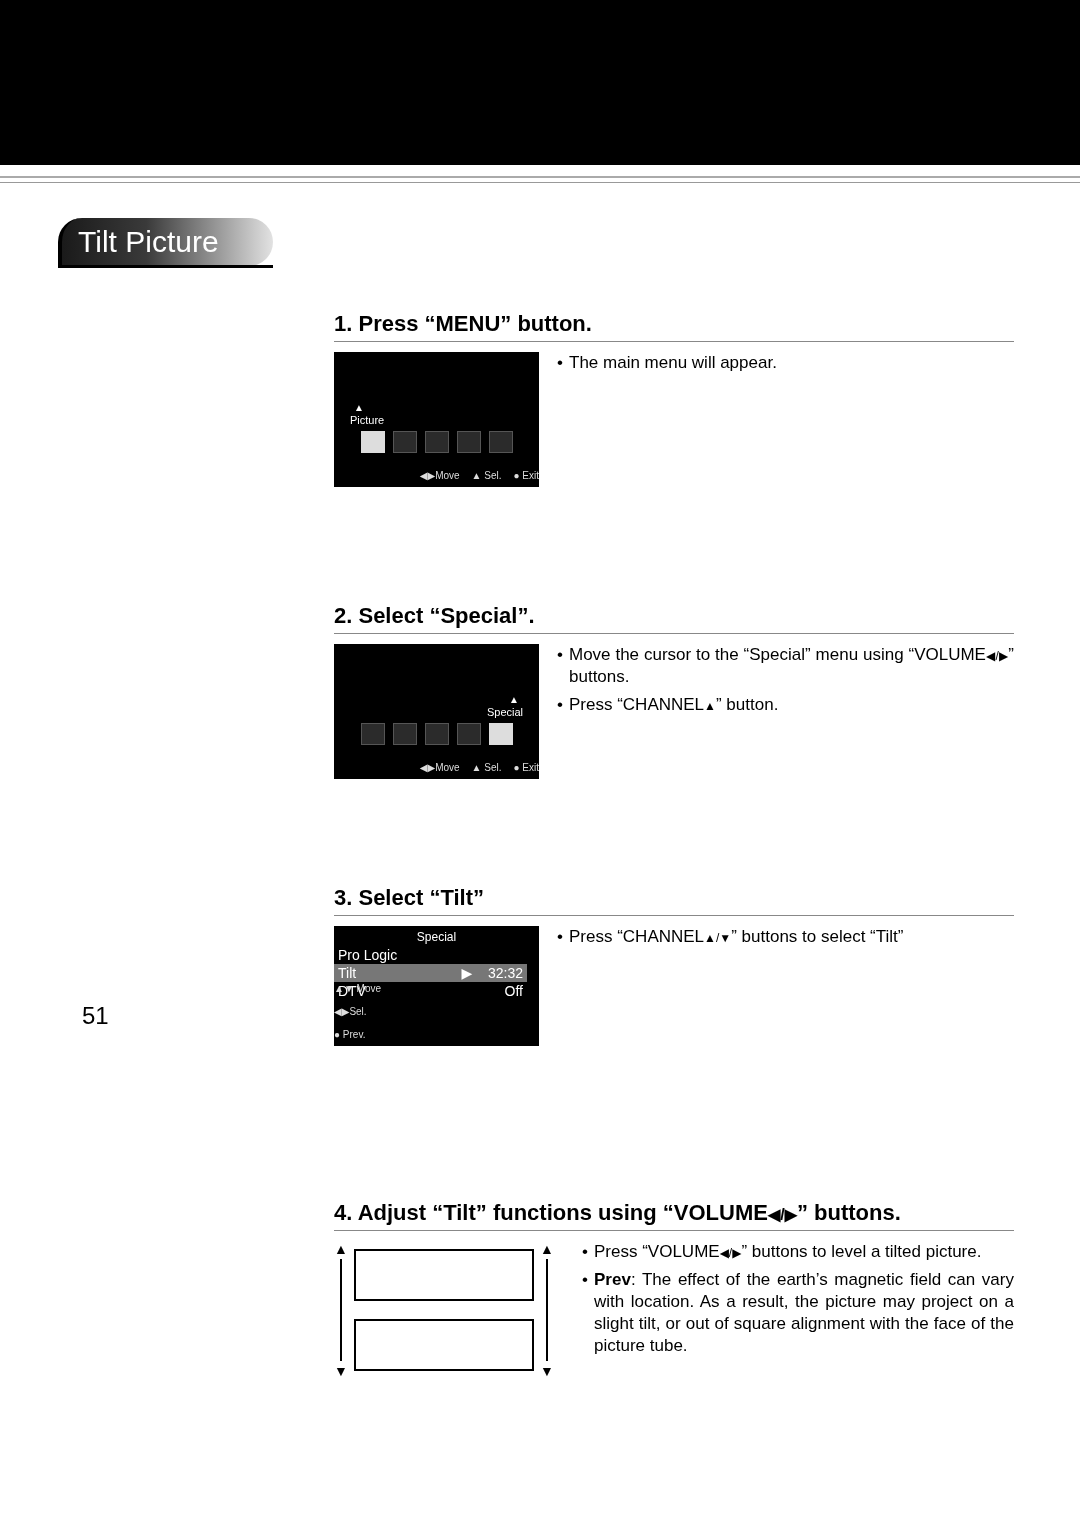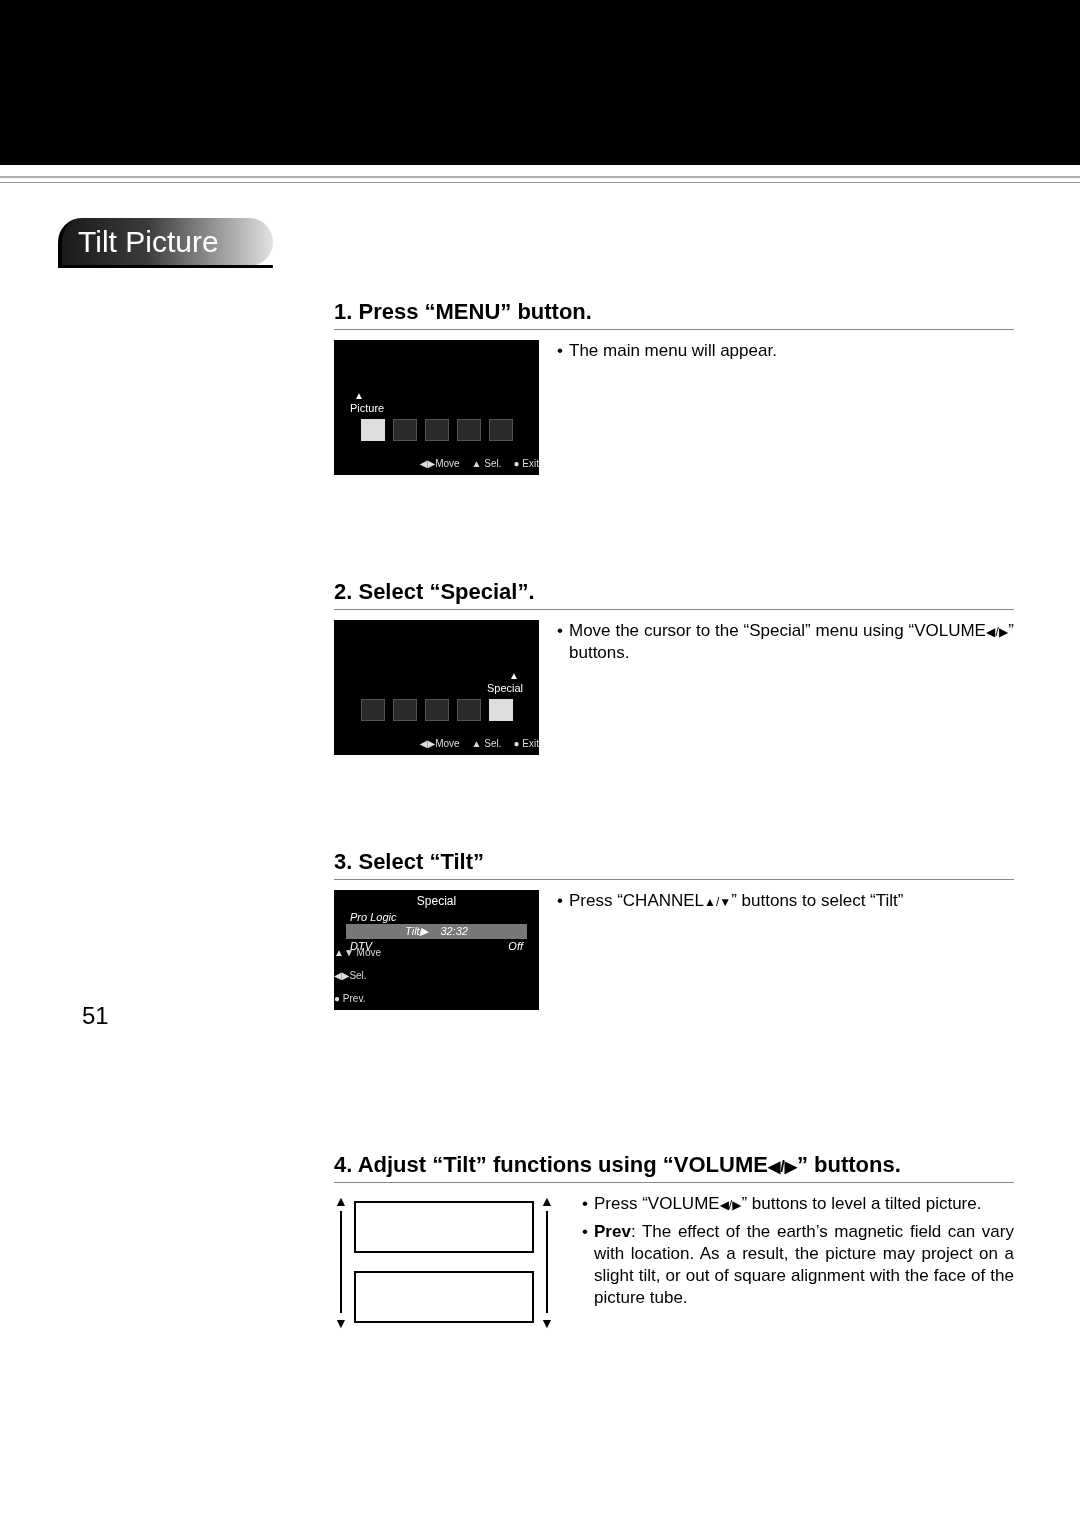--- a/index.html
+++ b/index.html
@@ -52,21 +52,21 @@
   
   .content {
     position: absolute;
     left: 334px; top: 275px;
     width: 680px;
   }
 
   .step-heading {
     font-size: 22px;
     font-weight: bold;
-    margin-top: 24px;
+    margin-top: 36px;
     margin-bottom: 4px;
     color: #000;
   }
   .step-heading .tri { font-size: 16px; }
   .step-rule {
     height: 1px;
     width: 680px;
     background: #888;
     margin-bottom: 10px;
   }
@@ -130,31 +130,30 @@
   }
   
   .scrn.sub {
     height: 120px;
   }
   .scrn.sub .title {
     position:absolute; top:4px; left:0; right:0;
     text-align:center; font-size:12px;
   }
   .scrn.sub .rows {
-    position:absolute; top:20px; left:12px; right:12px;
-    font-size:11px; color:#fff;font-style:italic;
+    position:absolute; top:20px; left:0; right:12px;
+    font-size:14px; color:#fff;
   }
   .scrn.sub .row {
     display:flex; justify-content:space-between;
     padding:1px 4px;
   }
   .scrn.sub .row.hl {
     background:#777;
     color:#fff;
-    justify-content:center;
   }
   .scrn.sub .nav { bottom:6px;flex-direction:column; }
 
   
   .tilt-diagram {
     width: 230px;
     height: 138px;
     position: relative;
   }
   .tilt-diagram .rect {
@@ -255,20 +254,21 @@
         </div>
         <div class="nav">
           <span><span>◀▶</span><span>Move</span></span>
           <span><span>▲</span> <span>Sel.</span></span>
           <span><span>●</span> <span>Exit</span></span>
         </div>
       </div>
       <div class="notes">
         <ul>
           <li><span>Move the cursor to the “Special” menu using “VOLUME</span><span class="tri">◀/▶</span><span>” buttons.</span></li>
+          <li><span>Press “CHANNEL</span><span class="tri">▲</span><span>” button.</span></li>
         </ul>
       </div>
     </div>
 
     <div style="height:70px"></div>
     <div class="step-heading">3. Select “Tilt”</div>
     <div class="step-rule"></div>
     <div class="figrow">
       <div class="scrn sub">
         <div class="title">Special</div>

